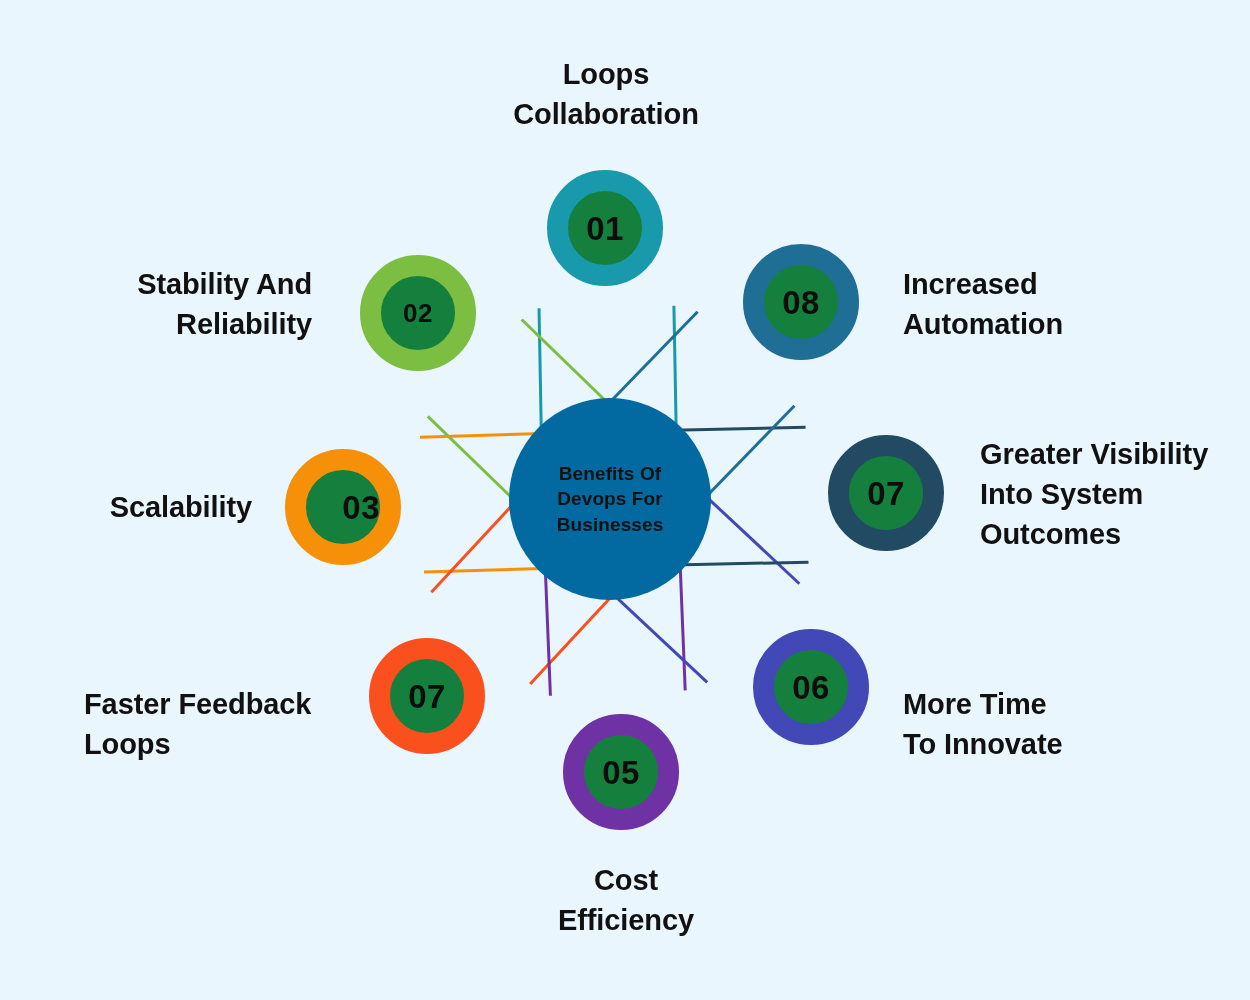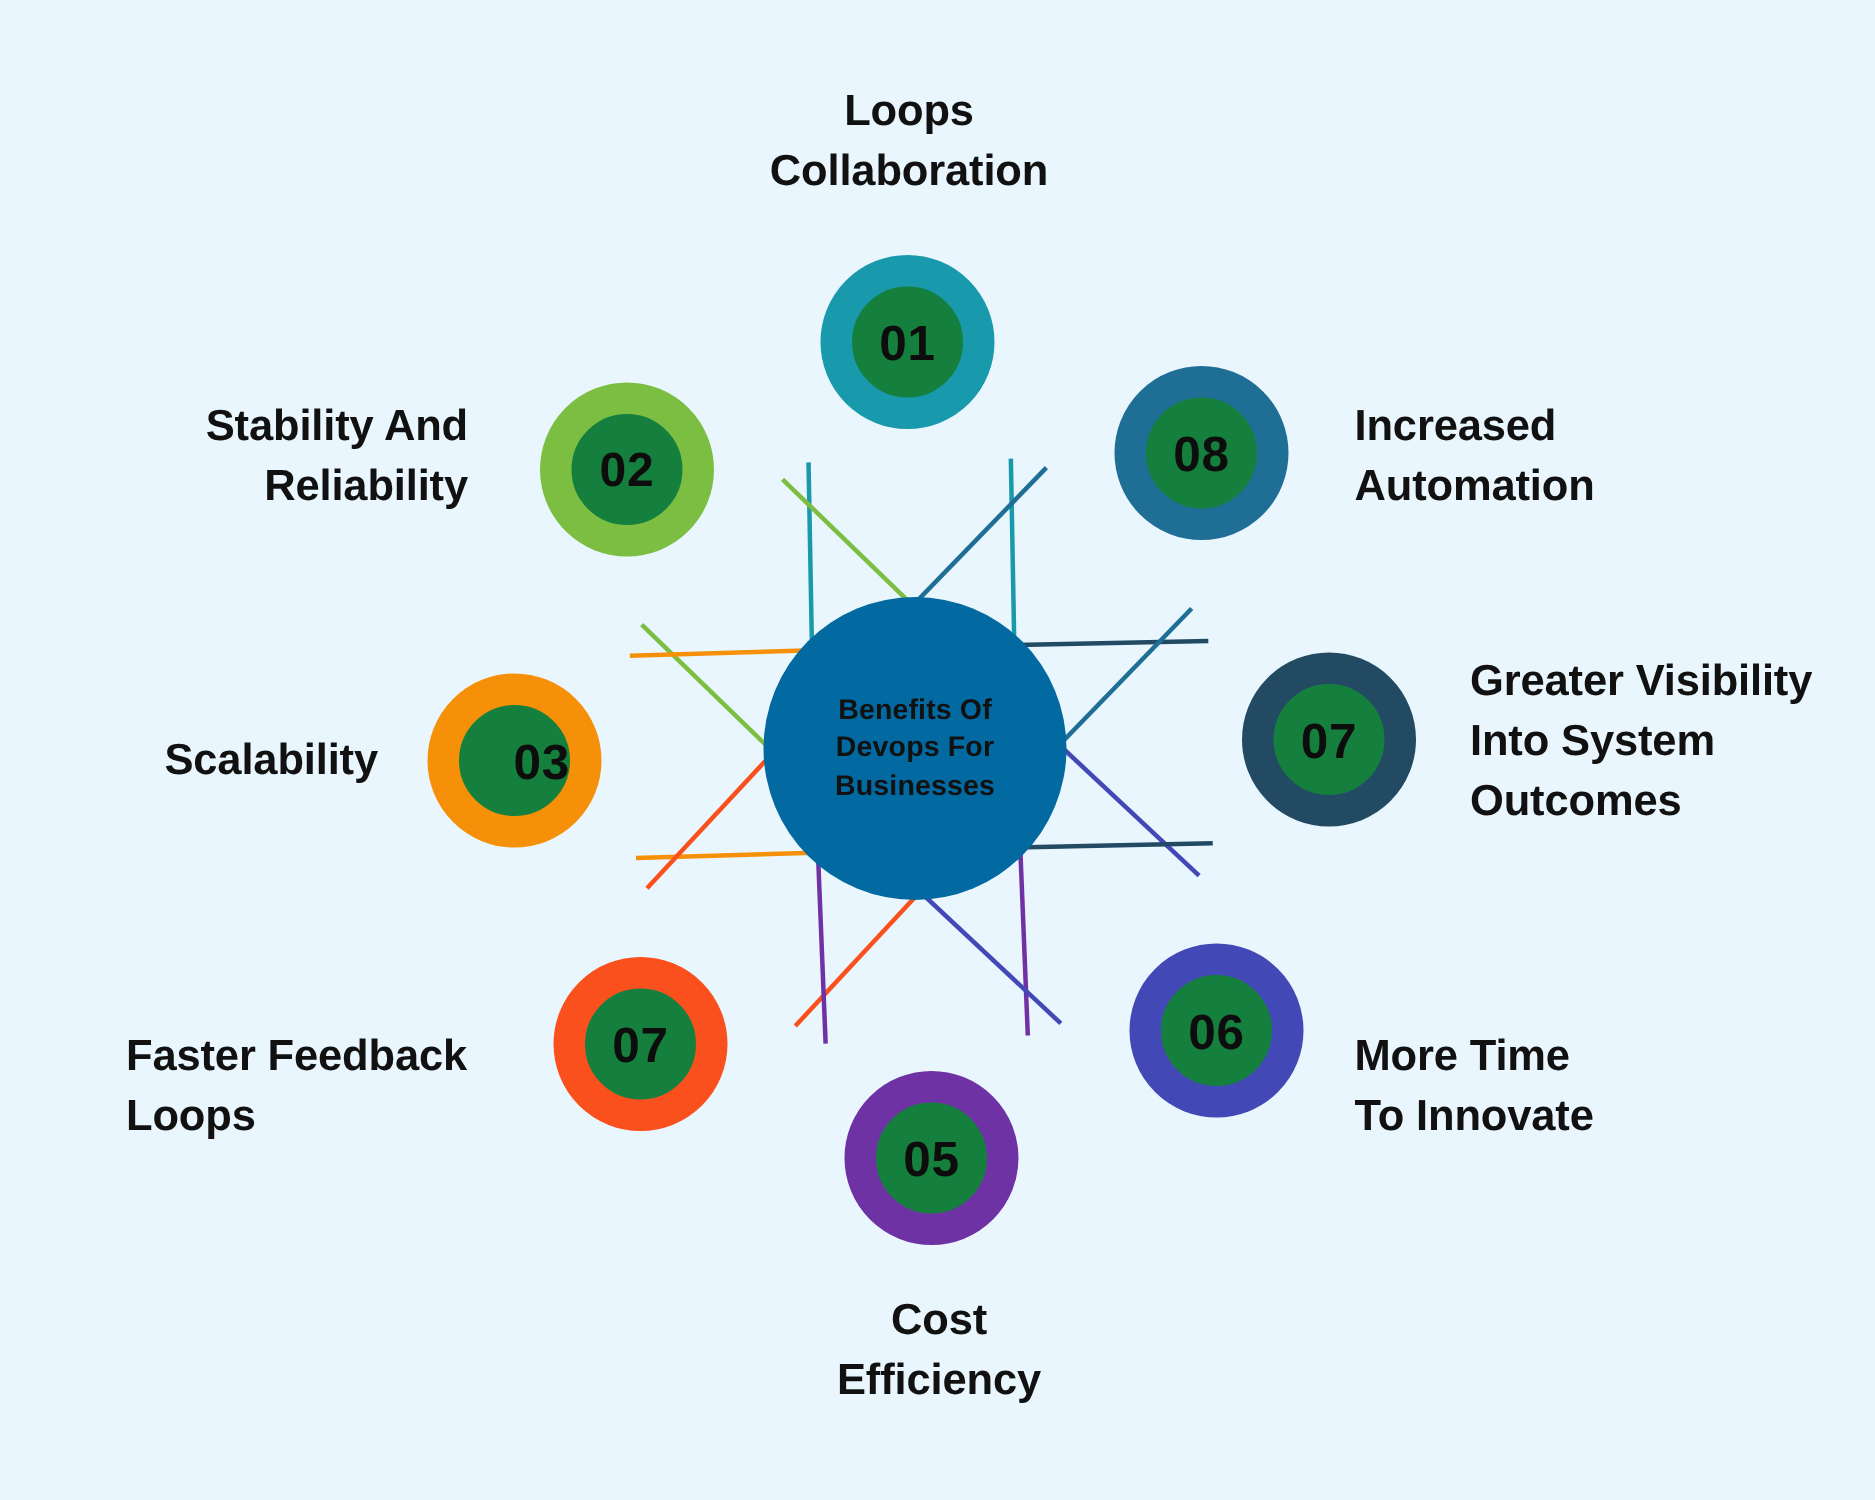--- a/index.html
+++ b/index.html
@@ -93,21 +93,21 @@
       <line x1="805.55" y1="427.28" x2="535.83" y2="433.15" stroke="#234a63" stroke-width="3" stroke-linecap="butt"></line>
       <line x1="808.48" y1="562.15" x2="538.76" y2="568.01" stroke="#234a63" stroke-width="3" stroke-linecap="butt"></line>
       <line x1="697.58" y1="311.77" x2="510.95" y2="504.26" stroke="#1e6e96" stroke-width="3" stroke-linecap="butt"></line>
       <line x1="794.44" y1="405.67" x2="607.81" y2="598.16" stroke="#1e6e96" stroke-width="3" stroke-linecap="butt"></line>
     </svg>
 
   <div class="node" style="left: 547px; top: 170px; width: 116px; height: 116px; border: 21px solid rgb(24, 153, 172);">
     <span class="node-num" style="font-size: 33px;">01</span>
   </div>
   <div class="node" style="left: 360px; top: 255px; width: 116px; height: 116px; border: 21px solid rgb(124, 190, 66);">
-    <span class="node-num" style="font-size: 32px;">02</span>
+    <span class="node-num" style="font-size: 26px;">02</span>
   </div>
   <div class="node" style="left: 285px; top: 449px; width: 116px; height: 116px; border: 21px solid rgb(247, 144, 9); justify-content: flex-end;">
     <span class="node-num" style="font-size: 33px;">03</span>
   </div>
   <div class="node" style="left: 369px; top: 638px; width: 116px; height: 116px; border: 21px solid rgb(249, 80, 30);">
     <span class="node-num" style="font-size: 33px;">07</span>
   </div>
   <div class="node" style="left: 563px; top: 714px; width: 116px; height: 116px; border: 21px solid rgb(111, 50, 164);">
     <span class="node-num" style="font-size: 33px;">05</span>
   </div>

